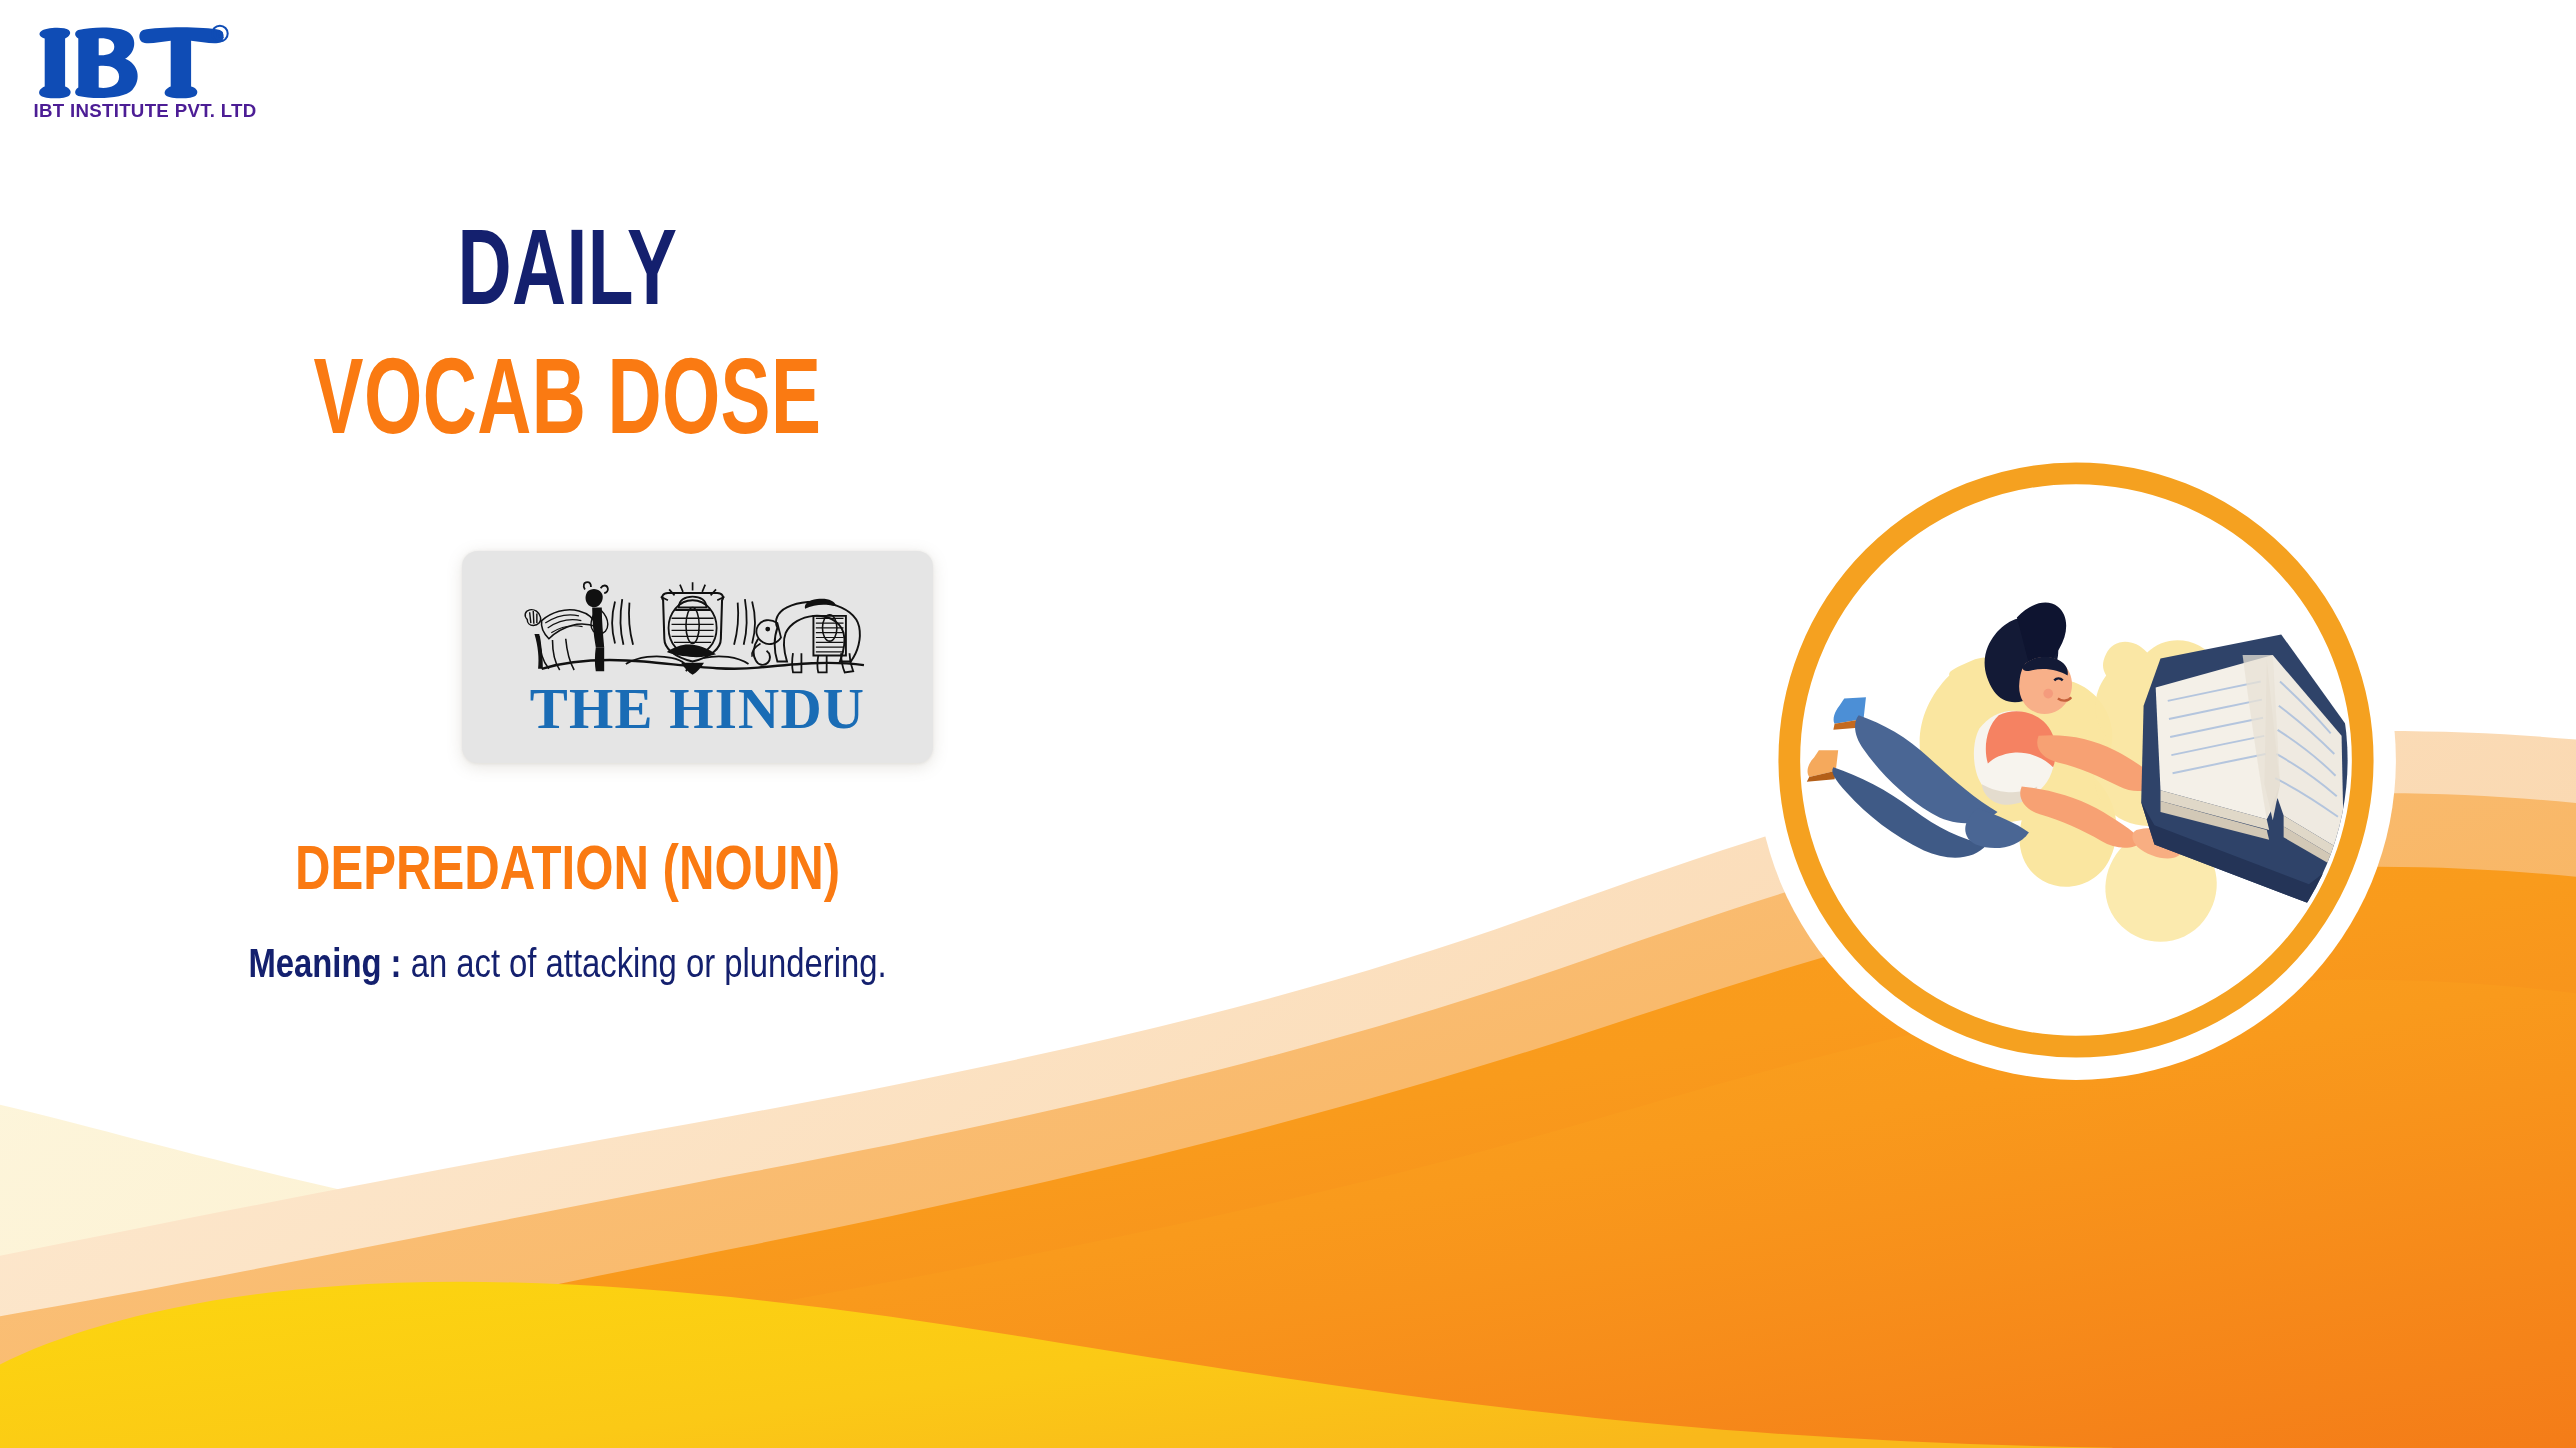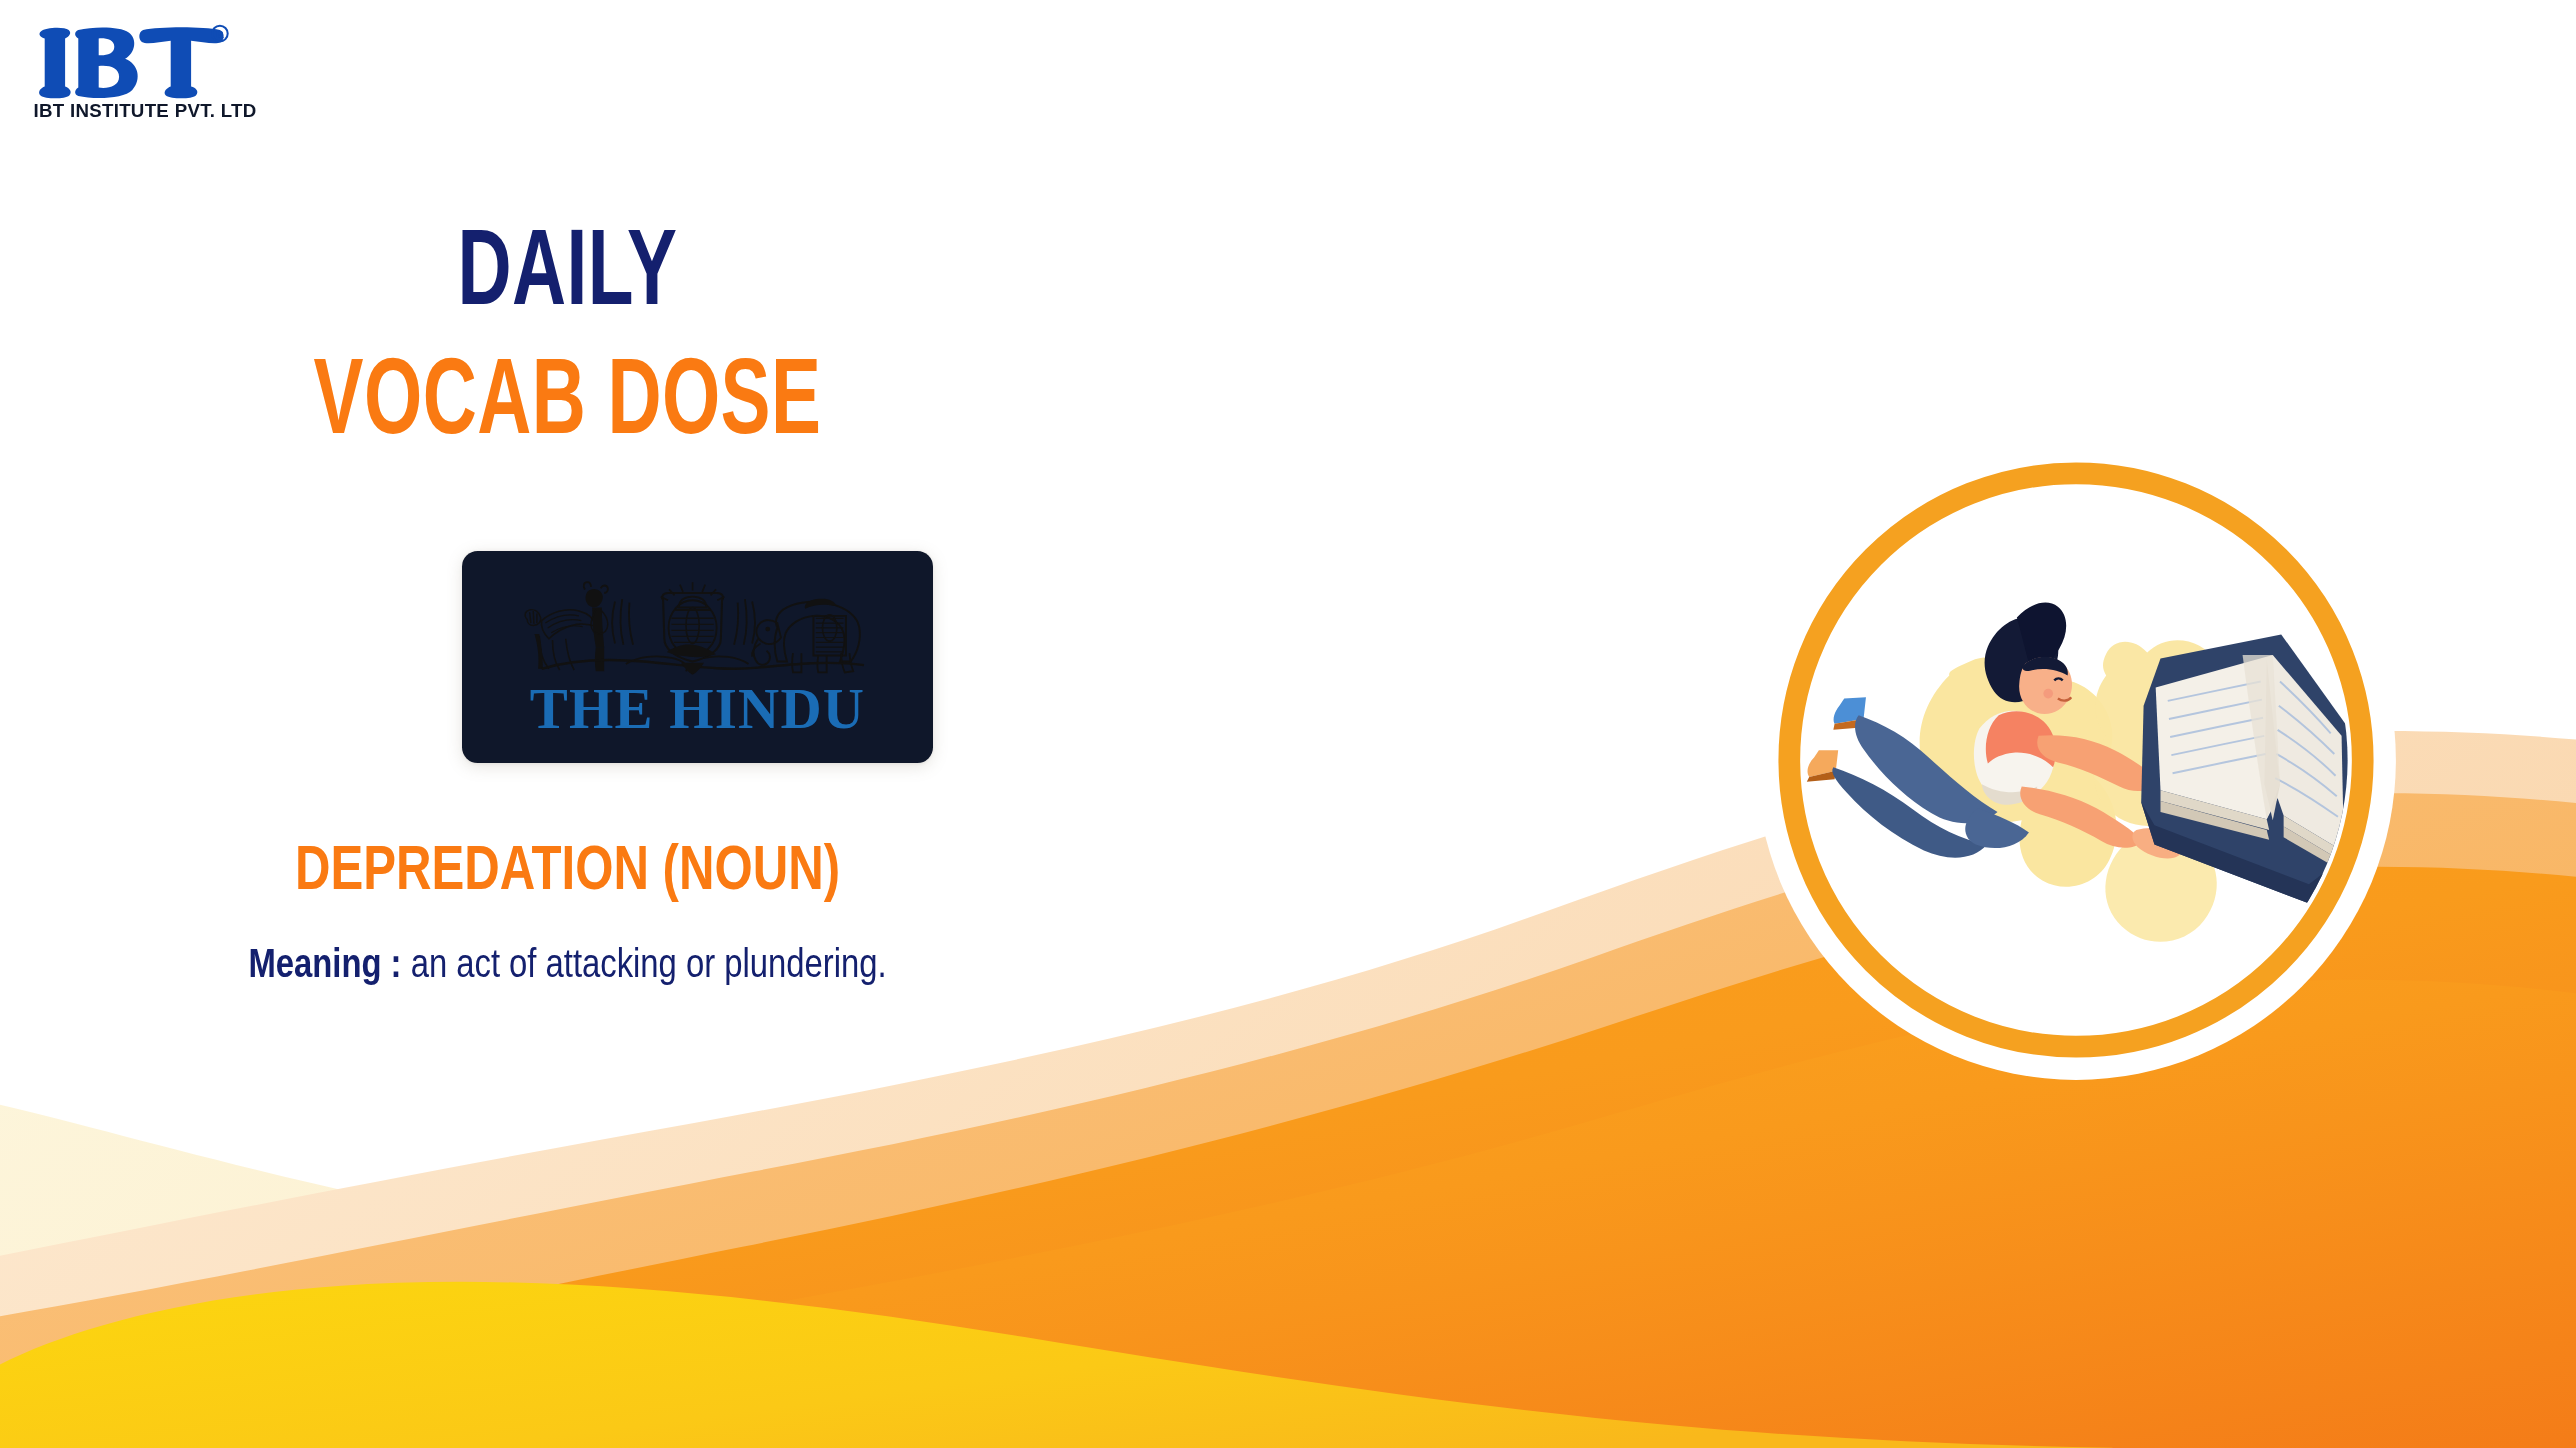--- a/index.html
+++ b/index.html
@@ -11,21 +11,21 @@
   }
   #canvas{position:absolute;inset:0;width:2576px;height:1449px;}
 
   
   .bg-waves{position:absolute;inset:0;width:2576px;height:1449px;z-index:0;}
 
   
   .logo{position:absolute;left:31px;top:24px;z-index:6;}
   .logo-mark{position:relative;width:199px;height:78px;}
   .logo-sub{
-    font-size:18.7px;font-weight:bold;color:#0f172a;
+    font-size:18.7px;font-weight:bold;color:#4c1d95;
     letter-spacing:0.3px;margin-top:-2.4px;padding-left:2.4px;
     font-family:"Liberation Sans",sans-serif;white-space:nowrap;
   }
 
   
   .content{position:absolute;left:0;top:0;width:1237px;z-index:5;}
 
   .title-line1{
     position:absolute;left:0;top:214px;width:1135px;
     text-align:center;
@@ -40,21 +40,21 @@
     font-size:107px;line-height:107px;font-weight:bold;
     color:#FA7A12;letter-spacing:0.6px;
     transform:scaleX(0.70);transform-origin:center top;
     white-space:nowrap;
   }
 
   
   .hindu-card{
     position:absolute;left:462px;top:551px;
     width:471px;height:212px;
-    background:#0f172a;border-radius:15.7px;
+    background:#e5e5e5;border-radius:15.7px;
     box-shadow:0 3.6px 15.7px rgba(120,110,90,0.18),0 0.6px 3px rgba(120,110,90,0.10);
     z-index:5;
     display:flex;flex-direction:column;
     align-items:center;justify-content:center;
     overflow:hidden;
   }
   .hindu-crest{width:386px;height:95px;display:block;margin-top:3.6px;}
   .hindu-word{
     font-family:"Liberation Serif",serif;
     font-size:57px;line-height:57px;font-weight:bold;

